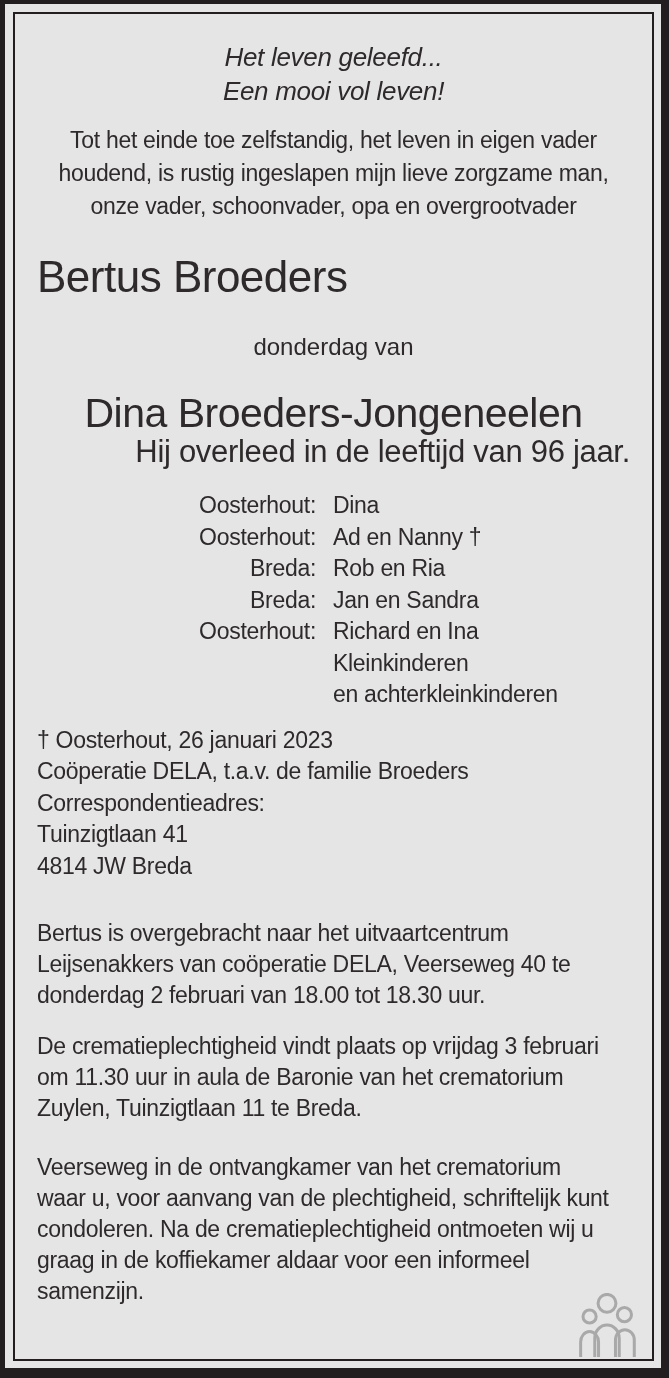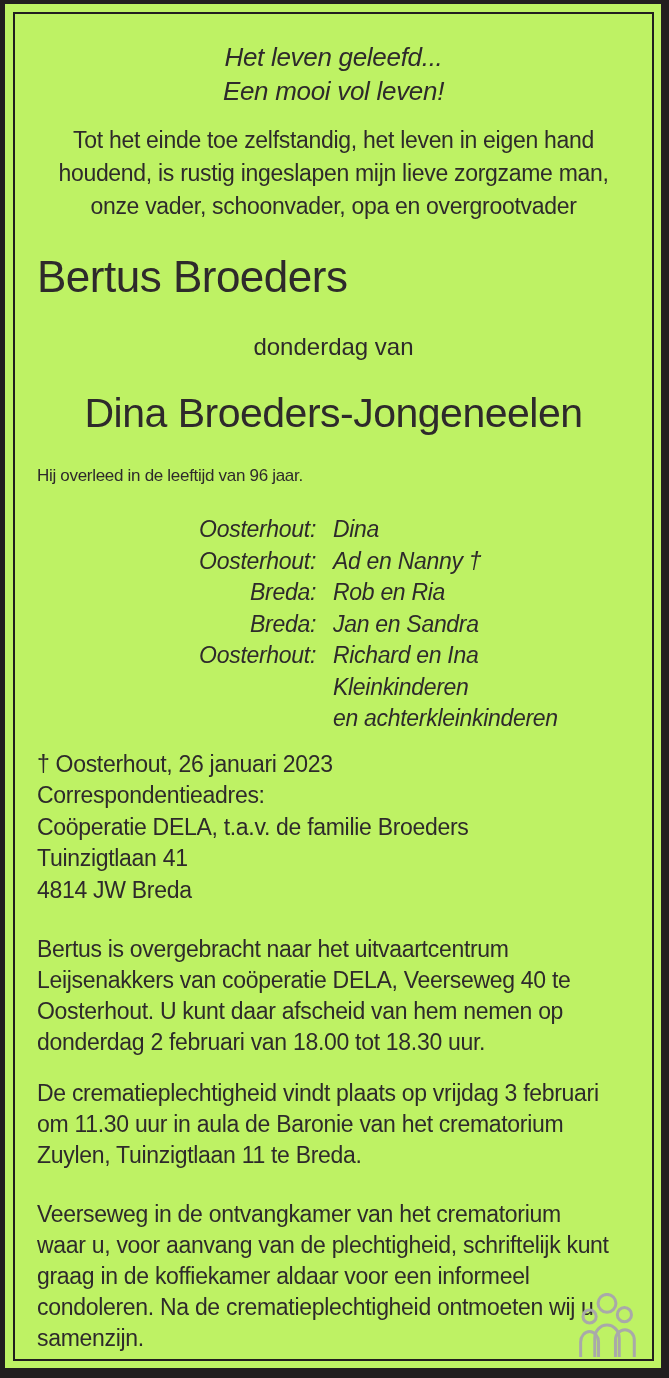--- a/index.html
+++ b/index.html
@@ -5,21 +5,21 @@
   html, body {
     margin: 0;
     padding: 0;
     background: #ffffff;
   }
   .page {
     position: relative;
     width: 669px;
     height: 1378px;
     box-sizing: border-box;
-    background: #bef264;
+    background: #e5e5e5;
     border-style: solid;
     border-color: #221e1f;
     border-width: 4px 8px 10px 5px;
     padding: 8px 7px 7px 8px;
     font-family: "Liberation Sans", sans-serif;
     color: #2e2a2b;
     overflow: hidden;
   }
   .inner {
     position: relative;
@@ -59,51 +59,49 @@
   }
   .spouse-name {
     margin: 28px 0 0 0;
     text-align: center;
     font-size: 41px;
     line-height: 48px;
     font-weight: 400;
     letter-spacing: -0.5px;
   }
   .age-line {
-    margin-top: 24px;
-    text-align: left;
-    font-size: 17px;
+    text-align: right;
+    font-size: 31px;
     line-height: 29px;
     letter-spacing: -0.3px;
   }
   .family-list {
     margin-top: 24px;
     display: grid;
     grid-template-columns: 279px auto;
     column-gap: 17px;
     font-size: 23px;
     line-height: 31.5px;
     letter-spacing: -0.3px;
-    font-style: italic;
   }
   .family-row { display: contents; }
   .family-city { text-align: right; }
   .family-names { text-align: left; }
   .address-block {
     margin-top: 14px;
     font-size: 23px;
     line-height: 31.5px;
     letter-spacing: -0.3px;
   }
   .body-para {
     font-size: 23px;
     line-height: 31px;
     letter-spacing: -0.3px;
   }
-  .para-1 { margin-top: 28px; }
+  .para-1 { margin-top: 36px; }
   .para-2 { margin-top: 20px; }
   .para-3 { margin-top: 28px; }
   .family-logo {
     position: absolute;
     right: 16px;
     bottom: 2px;
     width: 58px;
     height: 64px;
   }
 </style>
@@ -112,21 +110,21 @@
 
 <div class="page">
   <div class="inner">
 
     <div class="motto">
       <div>Het leven geleefd...</div>
       <div>Een mooi vol leven!</div>
     </div>
 
     <div class="intro">
-      <div>Tot het einde toe zelfstandig, het leven in eigen hand</div>
+      <div>Tot het einde toe zelfstandig, het leven in eigen vader</div>
       <div>houdend, is rustig ingeslapen mijn lieve zorgzame man,</div>
       <div>onze vader, schoonvader, opa en overgrootvader</div>
     </div>
 
     <h1 class="deceased-name">Bertus Broeders</h1>
 
     <div class="relation">donderdag van</div>
 
     <h2 class="spouse-name">Dina Broeders-Jongeneelen</h2>
 
@@ -158,44 +156,43 @@
         <span class="family-names">Kleinkinderen</span>
       </div>
       <div class="family-row">
         <span class="family-city"></span>
         <span class="family-names">en achterkleinkinderen</span>
       </div>
     </div>
 
     <div class="address-block">
       <div>† Oosterhout, 26 januari 2023</div>
+      <div>Coöperatie DELA, t.a.v. de familie Broeders</div>
       <div>Correspondentieadres:</div>
-      <div>Coöperatie DELA, t.a.v. de familie Broeders</div>
       <div>Tuinzigtlaan 41</div>
       <div>4814 JW Breda</div>
     </div>
 
     <div class="body-para para-1">
       <div>Bertus is overgebracht naar het uitvaartcentrum</div>
       <div>Leijsenakkers van coöperatie DELA, Veerseweg 40 te</div>
-      <div>Oosterhout. U kunt daar afscheid van hem nemen op</div>
       <div>donderdag 2 februari van 18.00 tot 18.30 uur.</div>
     </div>
 
     <div class="body-para para-2">
       <div>De crematieplechtigheid vindt plaats op vrijdag 3 februari</div>
       <div>om 11.30 uur in aula de Baronie van het crematorium</div>
       <div>Zuylen, Tuinzigtlaan 11 te Breda.</div>
     </div>
 
     <div class="body-para para-3">
       <div>Veerseweg in de ontvangkamer van het crematorium</div>
       <div>waar u, voor aanvang van de plechtigheid, schriftelijk kunt</div>
+      <div>condoleren. Na de crematieplechtigheid ontmoeten wij u</div>
       <div>graag in de koffiekamer aldaar voor een informeel</div>
-      <div>condoleren. Na de crematieplechtigheid ontmoeten wij u</div>
       <div>samenzijn.</div>
     </div>
 
     <svg class="family-logo" viewBox="0 0 60 68" fill="none" stroke="#a9a9a9" stroke-width="3.2">
 
       <circle cx="11.5" cy="25" r="7"></circle>
       <path d="M2 68 L2 52 A9.5 11 0 0 1 21 52 L21 68"></path>
 
       <circle cx="30" cy="11" r="9.5"></circle>
       <path d="M17 68 L17 48 A13 14 0 0 1 43 48 L43 68"></path>

